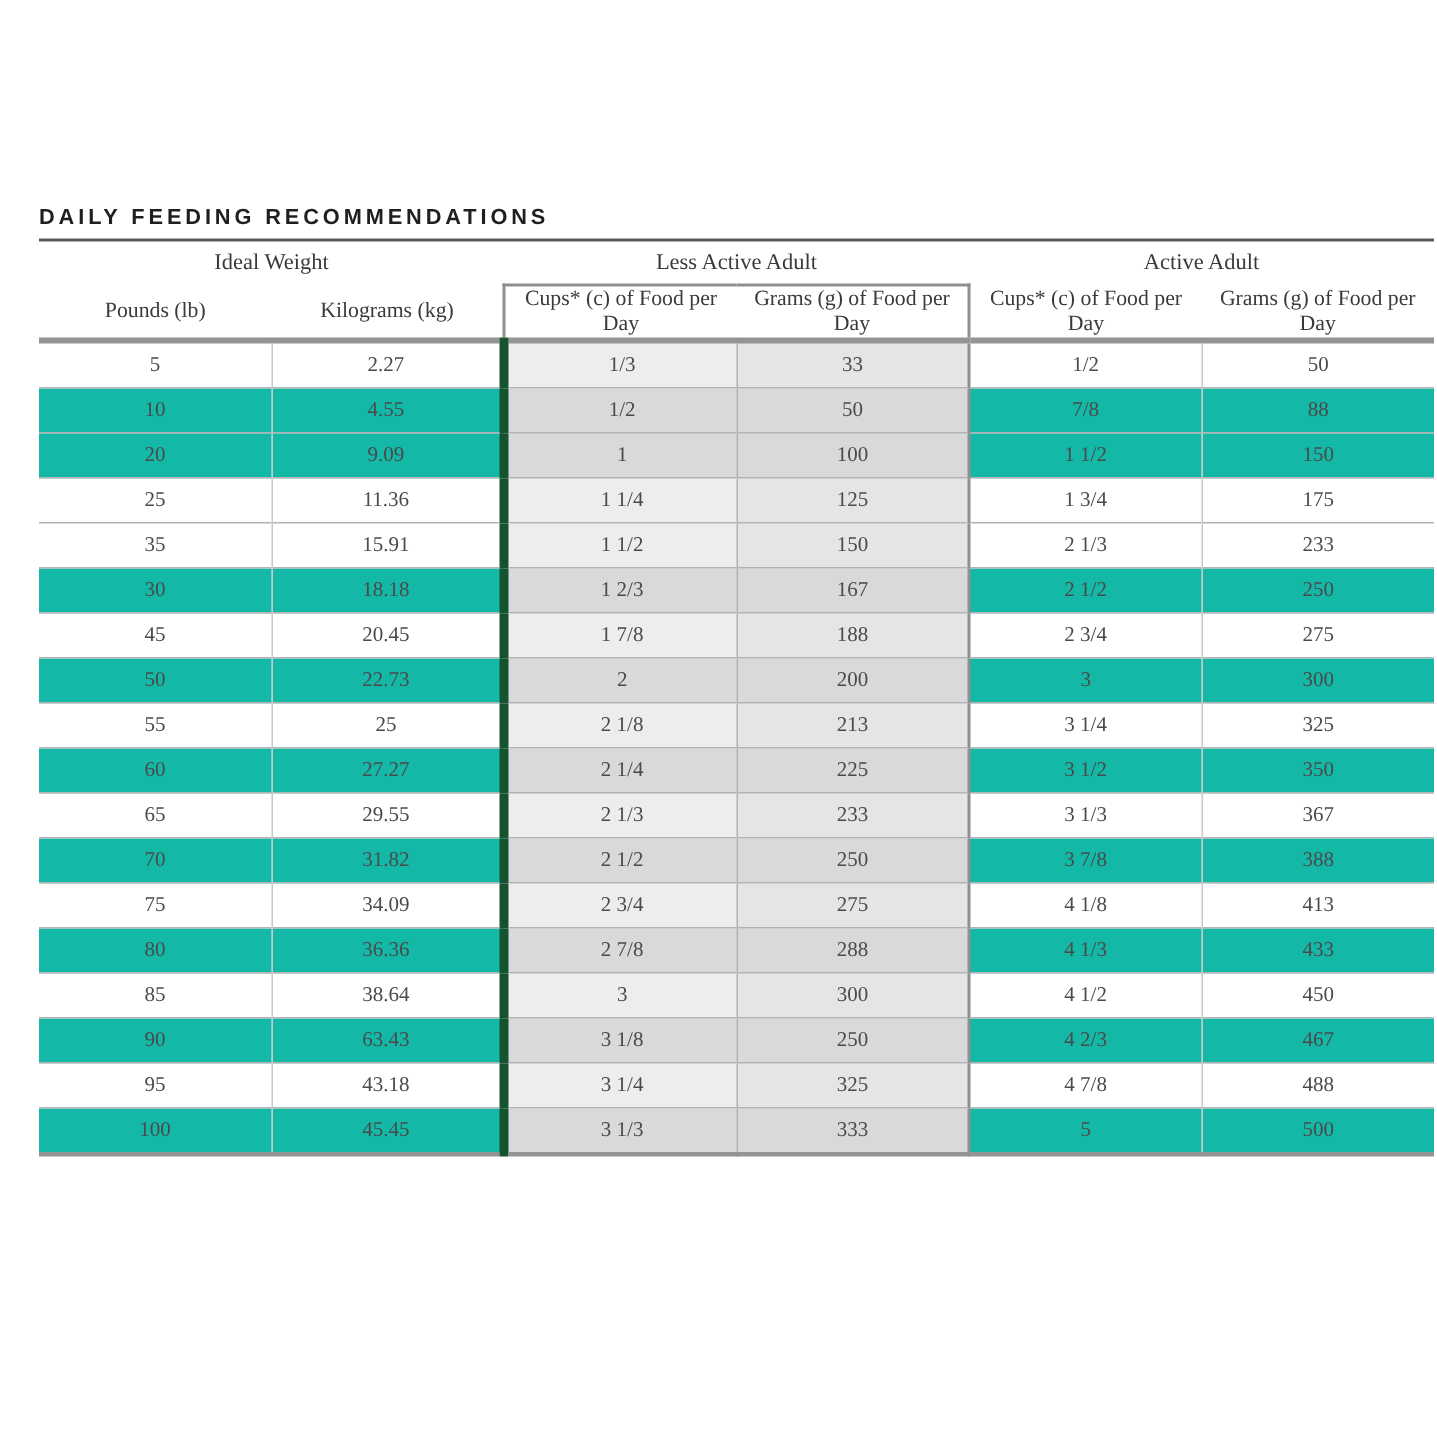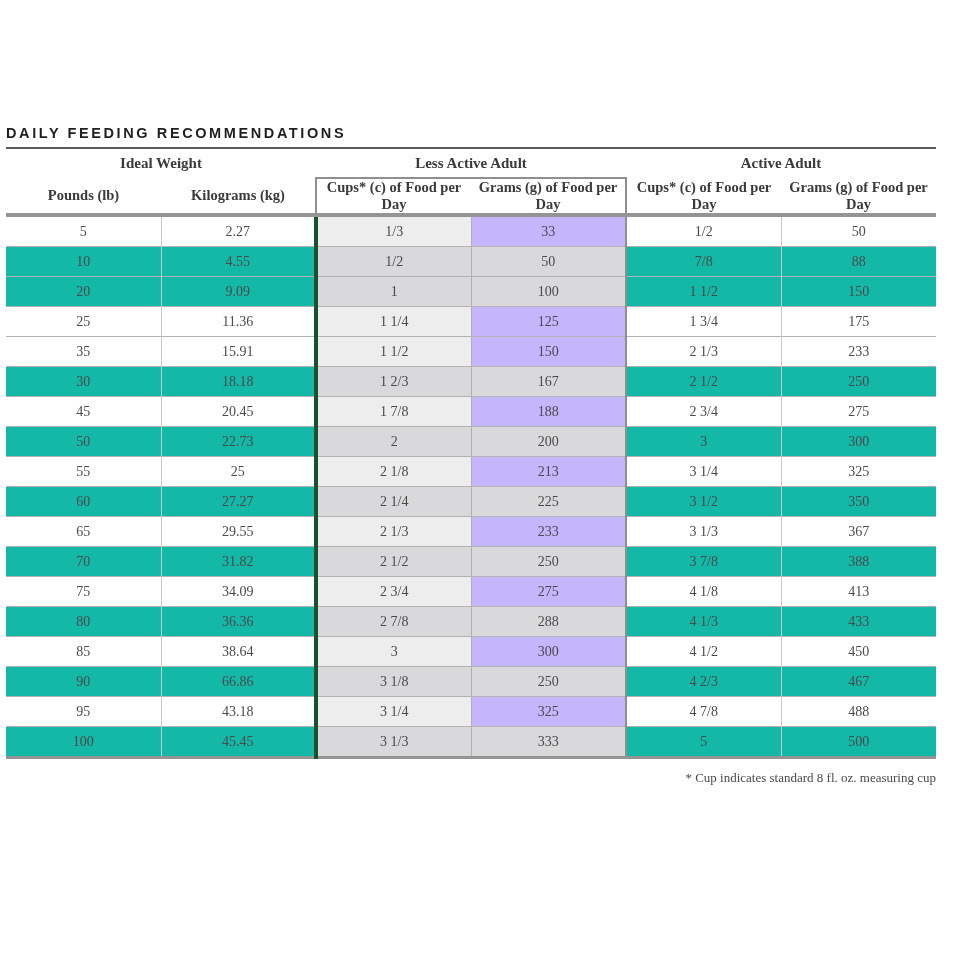--- a/index.html
+++ b/index.html
@@ -9,24 +9,24 @@
   }
   body {
     width: 958px;
     height: 958px;
     position: relative;
     font-family: "Liberation Serif", serif;
     overflow: hidden;
   }
   .page {
     position: absolute;
-    top: 4px;
+    top: 16px;
     left: 0;
     width: 784px;
-    padding: 121px 14px 0 6px;
+    padding: 121px 14px 0 26px;
     box-sizing: border-box;
   }
   .title {
     margin: 0 0 6px 0;
     font-family: "Liberation Sans", sans-serif;
     font-size: 14.5px;
     font-weight: bold;
     letter-spacing: 2.6px;
     color: #1f1f1f;
   }
@@ -36,21 +36,21 @@
     width: 930px;
   }
   table.feeding {
     width: 930px;
     border-collapse: collapse;
     table-layout: fixed;
     border-bottom: 3px solid #949494;
   }
   table.feeding col { width: 16.6667%; }
   thead th {
-    font-weight: bold;
+    font-weight: normal;
     color: #3a3a3a;
     text-align: center;
     padding: 0;
   }
   .group-row th {
     height: 28px;
     font-size: 15px;
   }
   .col-row th {
     height: 27px;
@@ -68,27 +68,27 @@
     height: 29px;
     text-align: center;
     font-size: 14px;
     color: #4a4a4a;
     padding: 0;
     border-top: 1px solid #b3b3b3;
     background: #ffffff;
   }
   tbody td.c0 { border-right: 1px solid #c8c8c8; }
   tbody td.c2 {
-    border-left: 4px solid #14532d;
+    border-left: 6px solid #14532d;
     border-right: 1px solid #b0b0b0;
     background: #ededee;
   }
   tbody td.c3 {
     border-right: 2px solid #8f8f8f;
-    background: #c4b5fd;
+    background: #e5e5e5;
   }
   tbody td.c4 { border-right: 1px solid #c8c8c8; }
   tbody tr.shaded td { background: #14b8a6; }
   tbody tr.shaded td.c2,
   tbody tr.shaded td.c3 { background: #d9d9db; }
   tbody tr:first-child td { border-top: 4px solid #949494; }
   .footnote {
     width: 930px;
     margin-top: 11px;
     text-align: right;
@@ -245,21 +245,21 @@
         <tr>
           <td class="c0">85</td>
           <td class="c1">38.64</td>
           <td class="c2">3</td>
           <td class="c3">300</td>
           <td class="c4">4 1/2</td>
           <td class="c5">450</td>
         </tr>
         <tr class="shaded">
           <td class="c0">90</td>
-          <td class="c1">66.86</td>
+          <td class="c1">63.43</td>
           <td class="c2">3 1/8</td>
           <td class="c3">250</td>
           <td class="c4">4 2/3</td>
           <td class="c5">467</td>
         </tr>
         <tr>
           <td class="c0">95</td>
           <td class="c1">43.18</td>
           <td class="c2">3 1/4</td>
           <td class="c3">325</td>
@@ -270,15 +270,14 @@
           <td class="c0">100</td>
           <td class="c1">45.45</td>
           <td class="c2">3 1/3</td>
           <td class="c3">333</td>
           <td class="c4">5</td>
           <td class="c5">500</td>
         </tr>
       </tbody>
   </table>
 
-  <div class="footnote">* Cup indicates standard 8 fl. oz. measuring cup</div>
 
 </div>
 
 </body></html>

